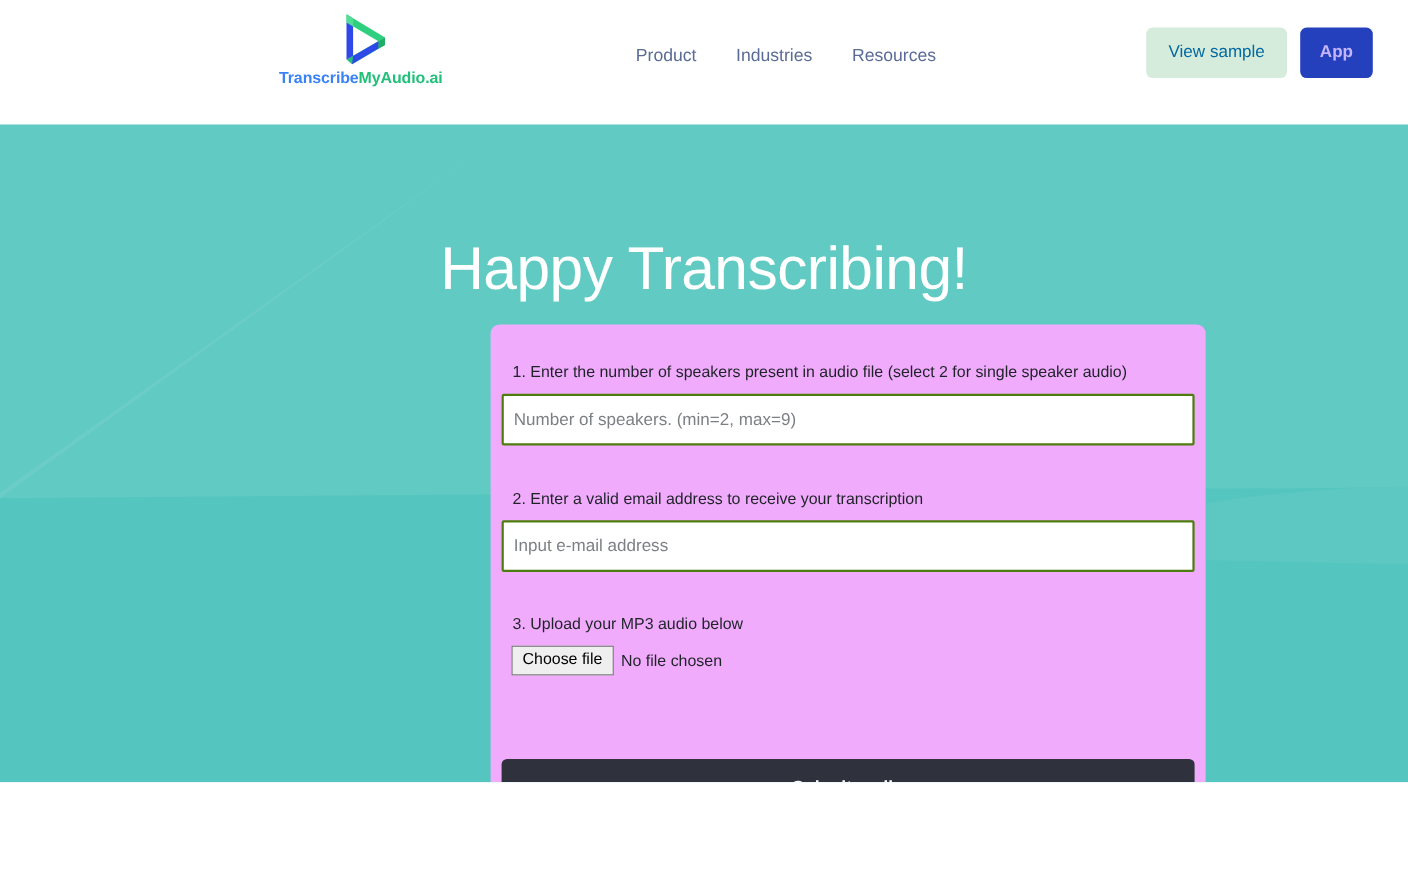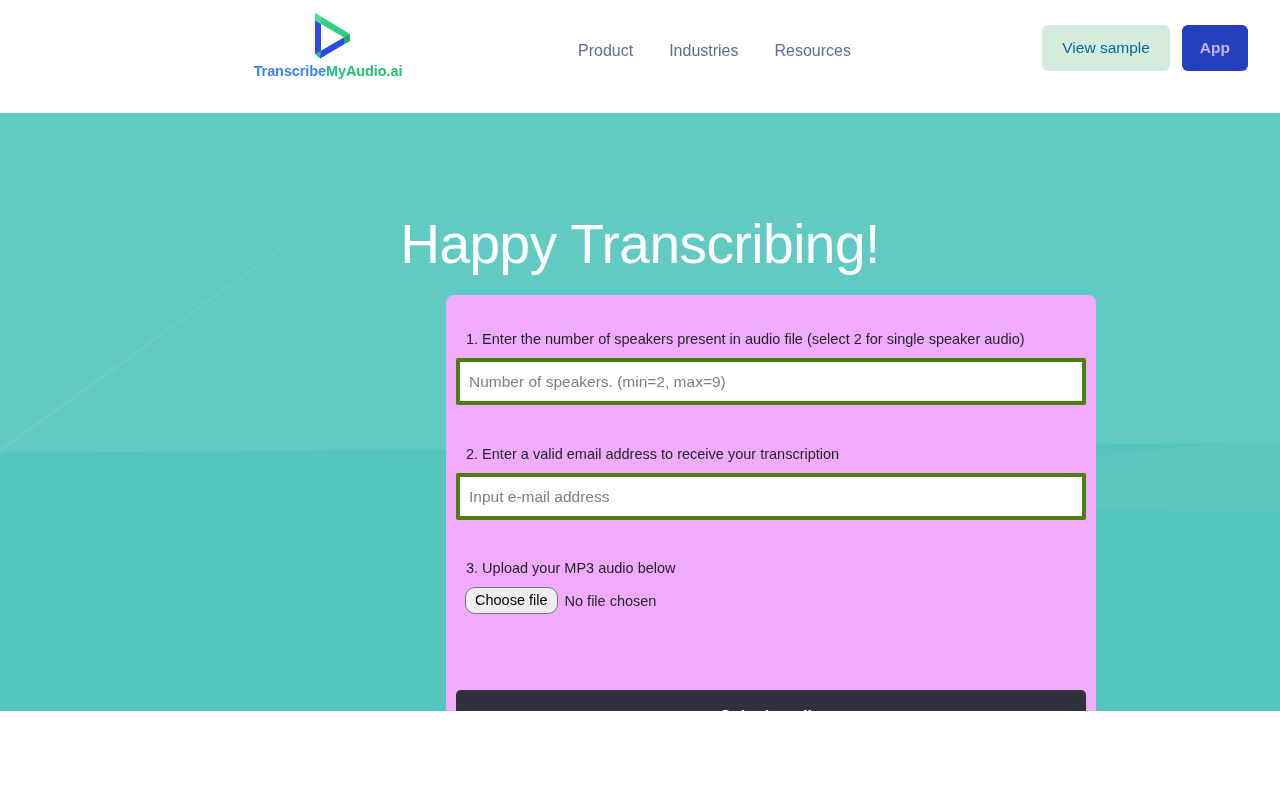--- a/index.html
+++ b/index.html
@@ -155,21 +155,21 @@
     line-height: 20px;
     padding-left: 10px;
     margin-bottom: 9px;
   }
 
   .text-input {
     display: block;
     width: 630px;
     height: 47px;
     background: #ffffff;
-    border: 4px solid #4d7c0f;
+    border: 2px solid #4d7c0f;
     border-radius: 2px;
     font-size: 15.5px;
     color: #212529;
     font-family: inherit;
     padding: 17px 9px;
     outline: none;
   }
   .text-input::placeholder { color: #7c7f84; opacity: 1; }
 
   .spacer-1 { height: 39px; }
@@ -180,21 +180,21 @@
     display: flex;
     align-items: center;
     gap: 7px;
     font-size: 14.5px;
     color: #1f2328;
   }
 
   .choose-file-btn {
     background: #efefef;
     border: 1px solid #767676;
-    border-radius: 10px;
+    border-radius: 0;
     font-family: inherit;
     font-size: 14.5px;
     color: #000000;
     padding: 4px 9px;
     cursor: pointer;
     line-height: 17px;
   }
 
   .file-status { color: #1f2328; }
 

